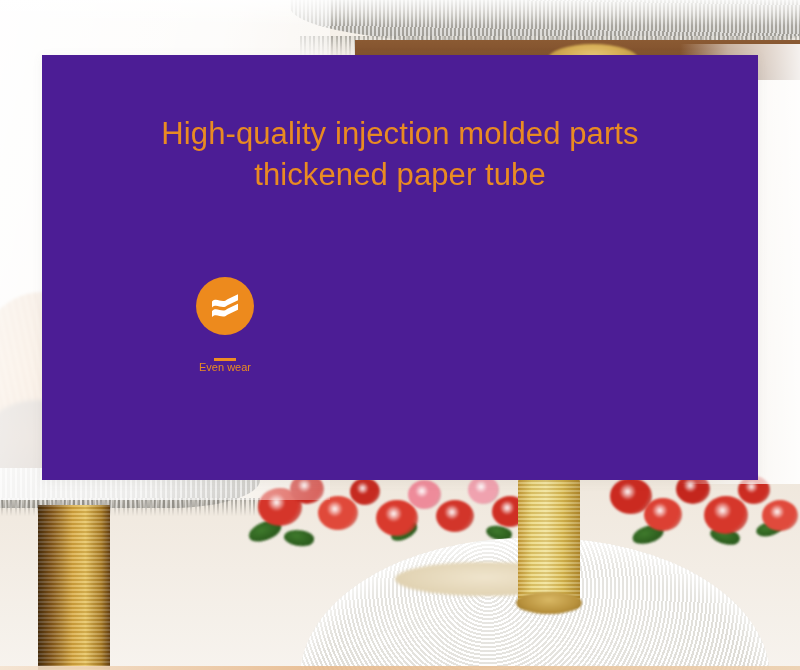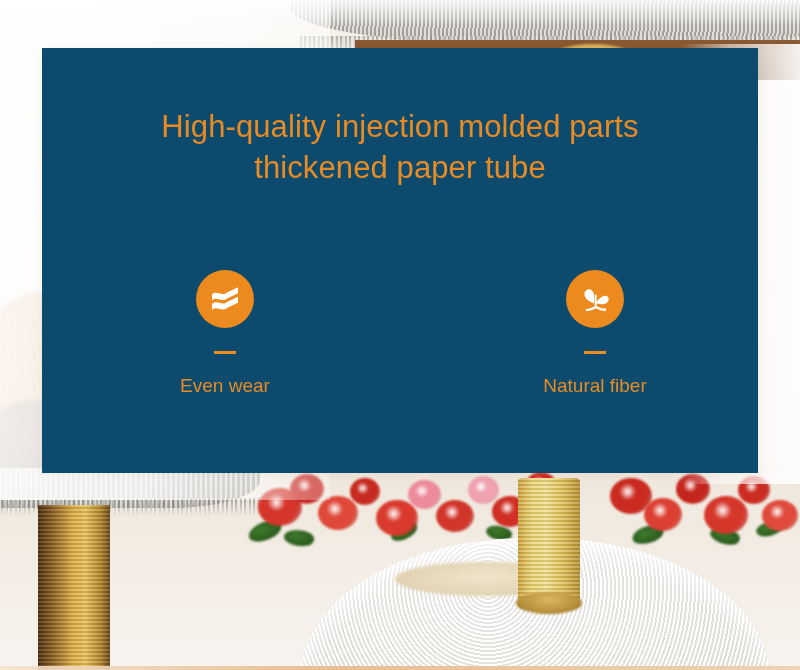--- a/index.html
+++ b/index.html
@@ -256,24 +256,24 @@
     position: absolute;
     left: 0; top: 0;
     width: 800px; height: 26px;
     background: linear-gradient(180deg, rgba(255,255,255,.85) 0%, rgba(255,255,255,0) 100%);
   }
 
   
   .card {
     position: absolute;
     left: 42px;
-    top: 48px;
+    top: 55px;
     width: 716px;
     height: 425px;
-    background: #0c4a6e;
+    background: #4c1d95;
     box-shadow: 0 2px 10px rgba(120,110,100,.08);
   }
 
   .headline {
     position: absolute;
     left: 0;
     top: 58px;
     width: 716px;
     text-align: center;
     color: #e98b22;
@@ -308,23 +308,23 @@
     justify-content: center;
   }
   .badge svg { display: block; }
   .rule {
     width: 22px;
     height: 3px;
     background: #ee8d22;
     margin-top: 23px;
   }
   .feature-label {
-    margin-top: 21px;
+    margin-top: 0;
     color: #e98b22;
-    font-size: 19px;
+    font-size: 11px;
     font-weight: 400;
     white-space: nowrap;
   }
 </style>
 </head>
 <body>
 
 <div id="stage">
 
   <div class="photo">
@@ -389,33 +389,15 @@
             <span>
     <svg width="34" height="34" viewBox="0 0 34 34" aria-hidden="true">
       <path d="M4 12.4 C9 7.6 14 15.2 19.5 10.2 L30 5.2 L30 11.2 L19.5 16.2 C14 21.2 9 13.6 4 18.4 Z" fill="#ffffff"></path>
       <path d="M4 22.0 C9 17.2 14 24.8 19.5 19.8 L30 14.8 L30 20.8 L19.5 25.8 C14 30.8 9 23.2 4 28.0 Z" fill="#ffffff"></path>
     </svg>
             </span>
           </div>
           <div class="rule" style="background: rgb(238, 141, 34);"></div>
           <div class="feature-label" style="color: rgb(233, 139, 34);">Even wear</div>
         </div>
-        <div class="feature">
-          <div class="badge" style="background: rgb(237, 138, 29);">
-            <span>
-    <svg width="34" height="32" viewBox="0 0 34 32" aria-hidden="true">
-      <path d="M16.3 20.6 C13.4 19.4 9.3 18.0 7.4 14.6 C5.5 11.2 6.6 7.6 9.6 6.6 C12.9 5.5 15.6 8.4 16.2 12.0
-               C16.6 14.6 16.5 17.8 16.3 20.6 Z" fill="#ffffff"></path>
-      <path d="M17.9 20.2 C19.6 17.8 22.2 14.0 25.6 13.0 C28.9 12.0 31.3 14.2 30.6 17.2
-               C29.9 20.4 26.3 21.6 23.0 21.2 C20.9 20.9 19.2 20.6 17.9 20.2 Z" fill="#ffffff"></path>
-      <path d="M16.8 11.9 C17.0 15.6 17.0 19.8 16.6 23.2 C15.2 24.2 12.0 25.4 8.6 25.9
-               C7.3 26.1 7.1 28.2 8.5 28.1 C12.6 27.8 16.0 26.4 17.9 25.2 C19.6 26.1 22.0 27.1 24.3 27.5
-               C25.6 27.7 25.9 25.8 24.7 25.5 C22.3 24.9 20.1 24.0 18.6 23.1 C18.9 19.6 18.9 15.4 18.6 11.7 Z" fill="#ffffff"></path>
-      <circle cx="26.5" cy="26.6" r="1.7" fill="#ffffff"></circle>
-    </svg>
-            </span>
-          </div>
-          <div class="rule" style="background: rgb(238, 141, 34);"></div>
-          <div class="feature-label" style="color: rgb(233, 139, 34);">Natural fiber</div>
-        </div>
       </div>
   </div>
 </div>
 
 </body></html>

